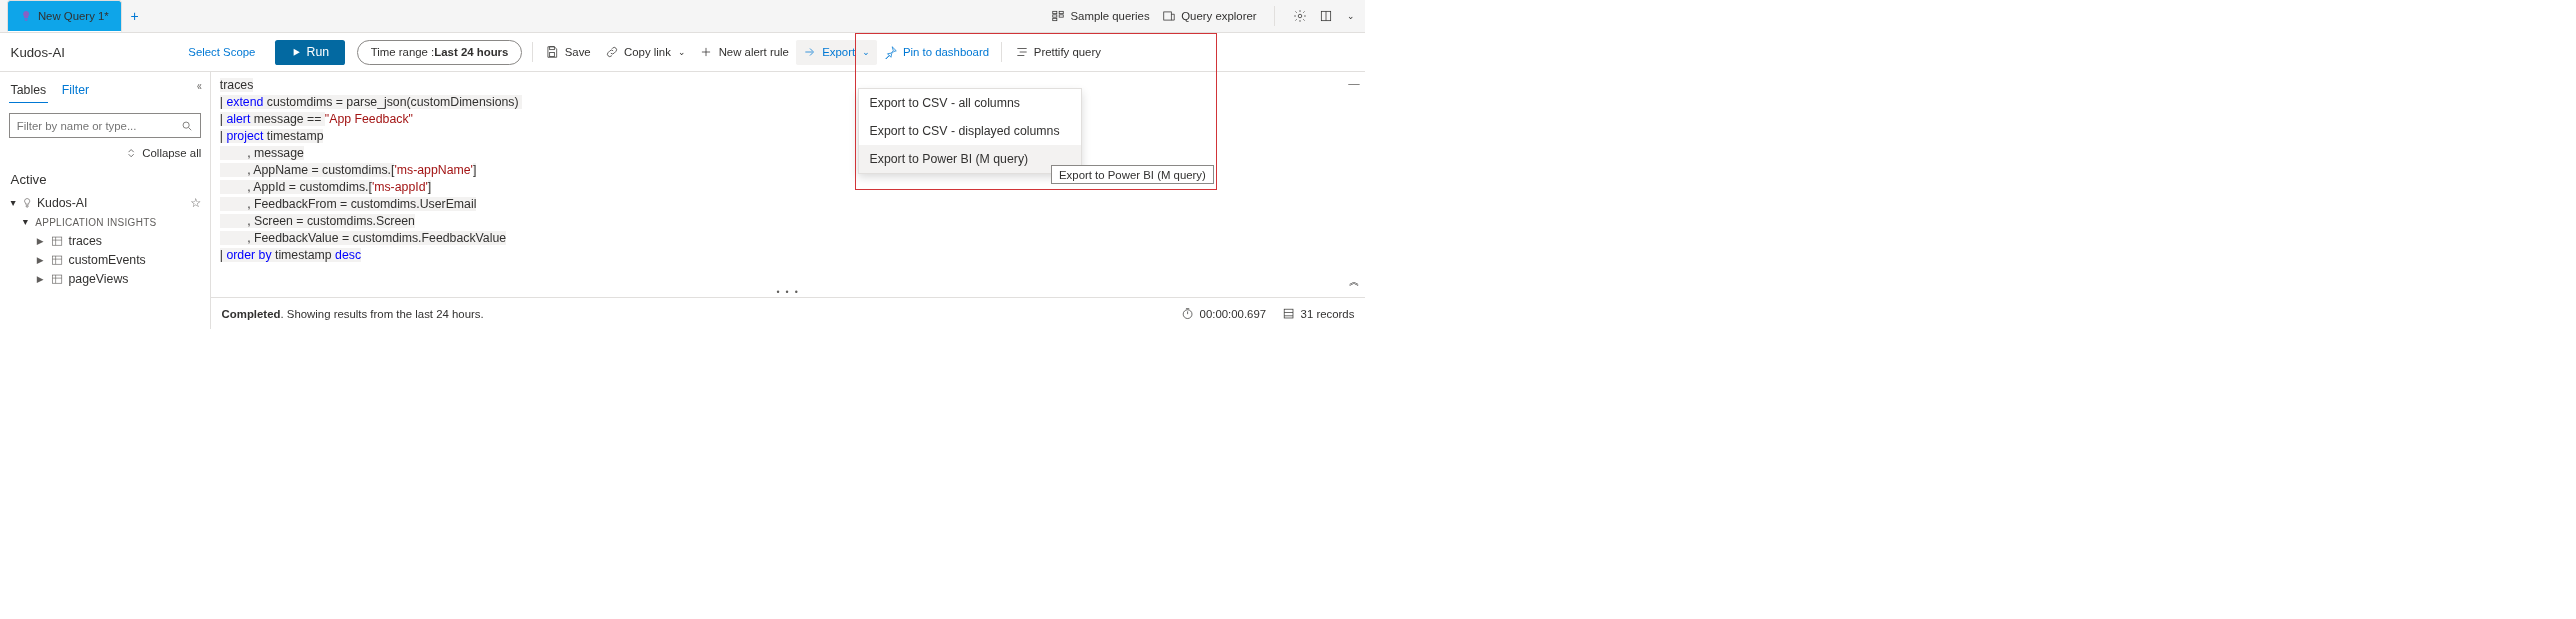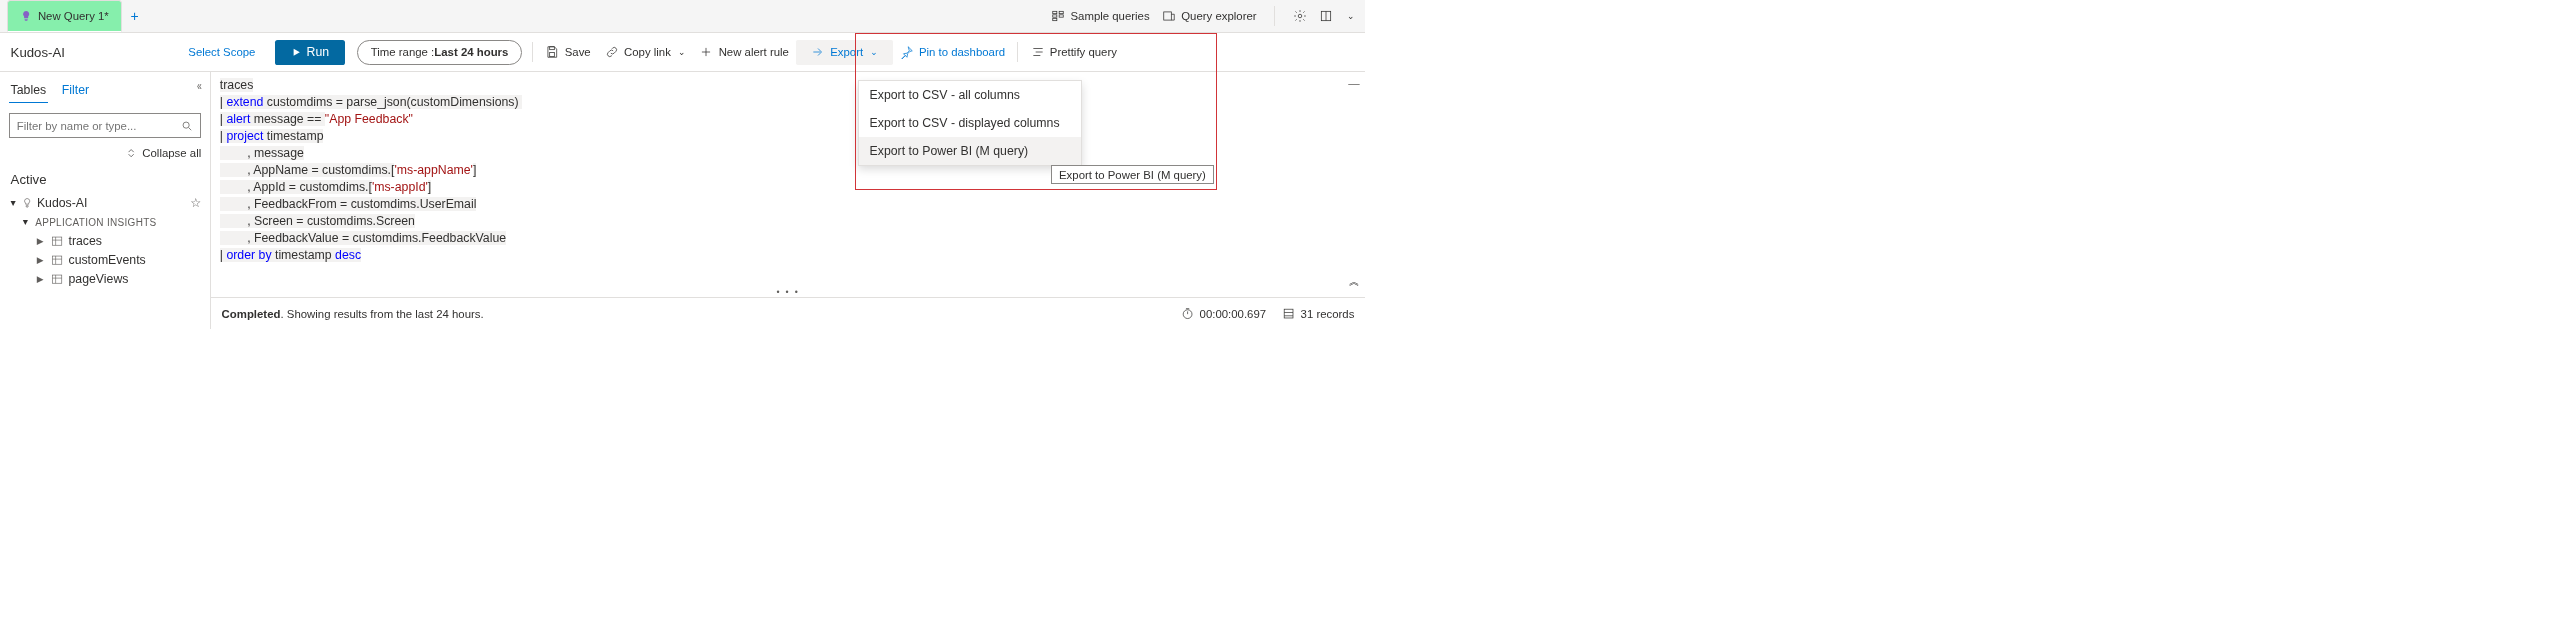--- a/index.html
+++ b/index.html
@@ -1,39 +1,39 @@
 <!DOCTYPE html>
 <html style="font-size:14px"><head>
 <meta charset="utf-8">
 <style>
   * { box-sizing: border-box; margin: 0; padding: 0; font-family: "Segoe UI", Arial, sans-serif; }
   body { background: #fff; color: #323130; font-size: 11.4px; width: 1365px; }
 
   
   .tabbar { display: flex; align-items: center; height: 33px; border-bottom: 0.9px solid #e1dfdd; background: #f5f5f5; padding-left: 7px; }
-  .tab-active { display: flex; align-items: center; gap: 5.3px; background: #86efac; border: 0.9px solid #e1dfdd; border-bottom: 0.9px solid #fff; height: 32px; padding: 0 12.3px; border-radius: 3.5px 3.5px 0 0; margin-bottom: -0.9px; justify-content: center; }
+  .tab-active { display: flex; align-items: center; gap: 5.3px; background: #0ea5e9; border: 0.9px solid #e1dfdd; border-bottom: 0.9px solid #fff; height: 32px; padding: 0 12.3px; border-radius: 3.5px 3.5px 0 0; margin-bottom: -0.9px; justify-content: center; }
   .tab-icon { width:12.3px; height:12.3px; fill:#8661c5; }
   .tab-add { width:25px; display:flex; justify-content:center; color:#0078d4; font-size:14px; cursor:pointer; }
   .tabbar-spacer { flex:1; }
   .tabbar-right { display:flex; align-items:center; gap:12.3px; padding-right:10.6px; }
   .tb-btn { display:flex; align-items:center; gap:5.3px; color:#323130; cursor:pointer; }
   .tb-icon { width:14px; height:14px; stroke:#323130; fill:none; stroke-width:1.3; }
 
   
   .toolbar { display:flex; align-items:center; height:39px; border-bottom:0.9px solid #e1dfdd; position:relative; }
   .scope-name { width:176px; padding-left:10.6px; font-size:13.2px; }
   .select-scope { color:#0078d4; cursor:pointer; padding:0 12.3px; }
   .run-btn { background:#0369a1; color:#fff; border:none; border-radius:2.6px; height:25px; padding:0 16px; display:flex; align-items:center; gap:5.3px; cursor:pointer; font-size:12.3px; margin:0 7px;}
   .time-pill { border:0.9px solid #8a8886; border-radius:12.3px; height:25px; padding:0 12.3px; display:flex; align-items:center; margin:0 5.3px; }
   .vsep { width:0.9px; height:19.4px; background:#e1dfdd; margin:0 5.3px; }
   .tbtn { display:flex; align-items:center; gap:5.3px; color:#323130; cursor:pointer; padding:0 7px; height:25px;}
   .tbtn svg { width:14px; height:14px; stroke:#323130; fill:none; stroke-width:1.3; }
   .tbtn.blue { color:#0078d4; }
   .tbtn.blue svg { stroke:#0078d4; }
-  .tbtn.export { background:#f3f2f1; border-radius:1.8px; padding:0 15px; }
+  .tbtn.export { background:#f3f2f1; border-radius:1.8px; padding:0 7px; }
   .chev { font-size:8.8px; margin-left:1.8px;}
 
   
   .main { display:flex; }
 
   
   .sidebar { width:211px; border-right:0.9px solid #e1dfdd; padding:5.3px 8.8px 8.8px 8.8px; position:relative; }
   .side-tabs { display:flex; gap:12px; align-items:center; }
   .side-tab { padding:5.3px 1.8px; font-size:12.3px; cursor:pointer; }
   .side-tab.active { color:#323130; border-bottom:1.8px solid #0078d4; font-weight:400;}
@@ -277,21 +277,21 @@
           <svg viewBox="0 0 24 24">
               <rect x="4" y="4" width="16" height="16"></rect>
               <line x1="4" y1="10" x2="20" y2="10"></line>
               <line x1="4" y1="16" x2="20" y2="16"></line>
             </svg>
           <span>31 records</span>
         </span>
       </div>
     </div>
 
-    <div class="export-menu" style="top:8px; left:647px;">
+    <div class="export-menu" style="top:16px; left:647px;">
       <div class="export-item">Export to CSV - all columns</div>
       <div class="export-item">Export to CSV - displayed columns</div>
       <div class="export-item hover">Export to Power BI (M query)</div>
     </div>
     <div class="tooltip" style="top:93px; left:840px;">Export to Power BI (M query)</div>
     <div class="redbox" style="top:-39px; left:644px; width:362px; height:157px;"></div>
   </div>
 
 </div>
 

